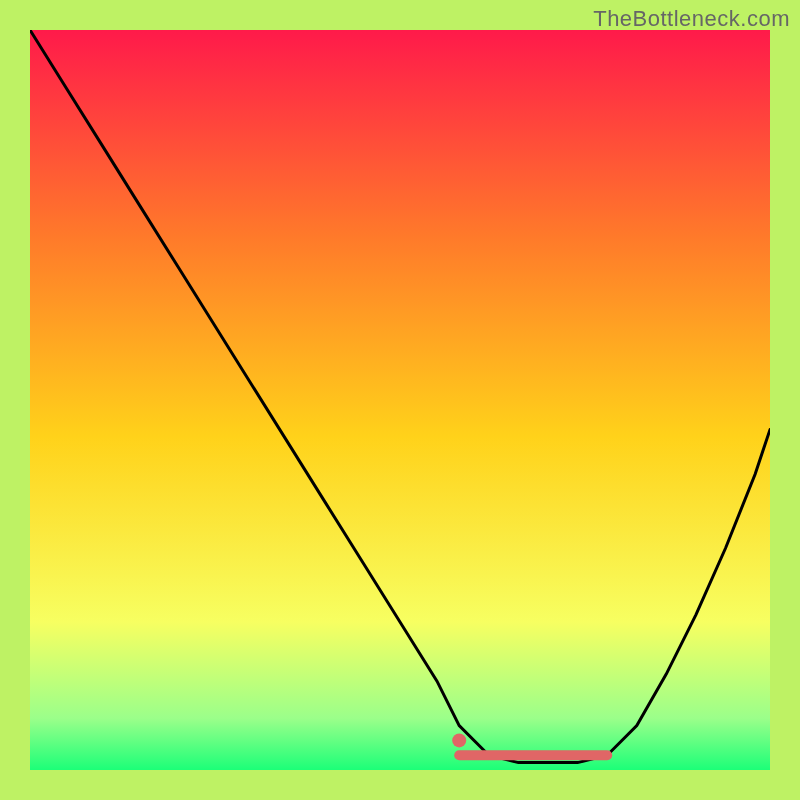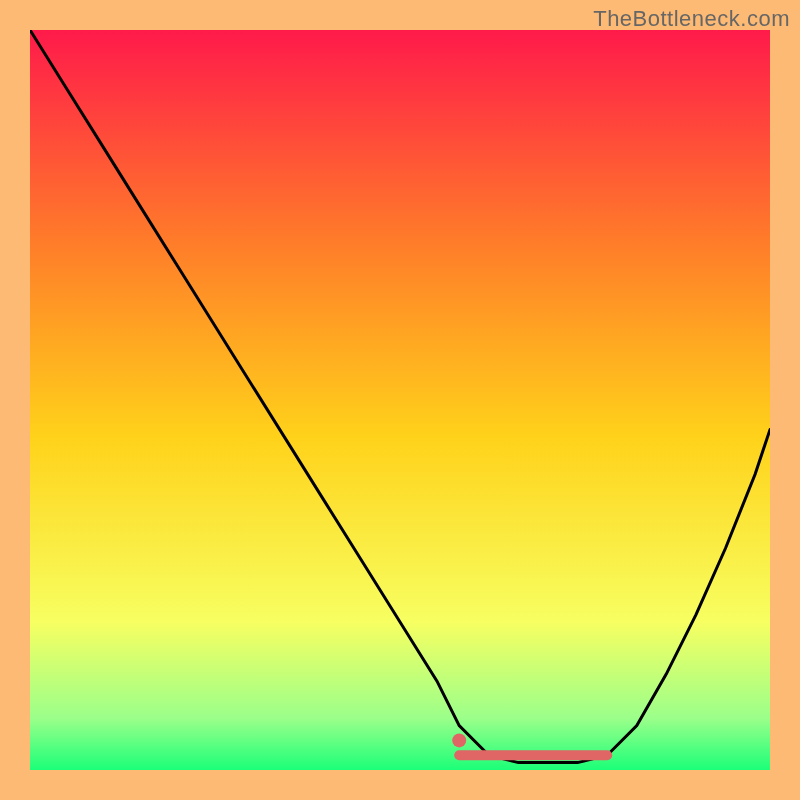--- a/index.html
+++ b/index.html
@@ -8,21 +8,21 @@
     width: 800px;
     height: 800px;
     background: #000;
     font-family: Arial, Helvetica, sans-serif;
     overflow: hidden;
   }
   .frame {
     position: relative;
     width: 800px;
     height: 800px;
-    background: #fdba74;
+    background: #bef264;
   }
   .plot-area {
     position: absolute;
     left: 30px;
     top: 30px;
     width: 740px;
     height: 740px;
     overflow: hidden;
   }
   .plot-area svg {

